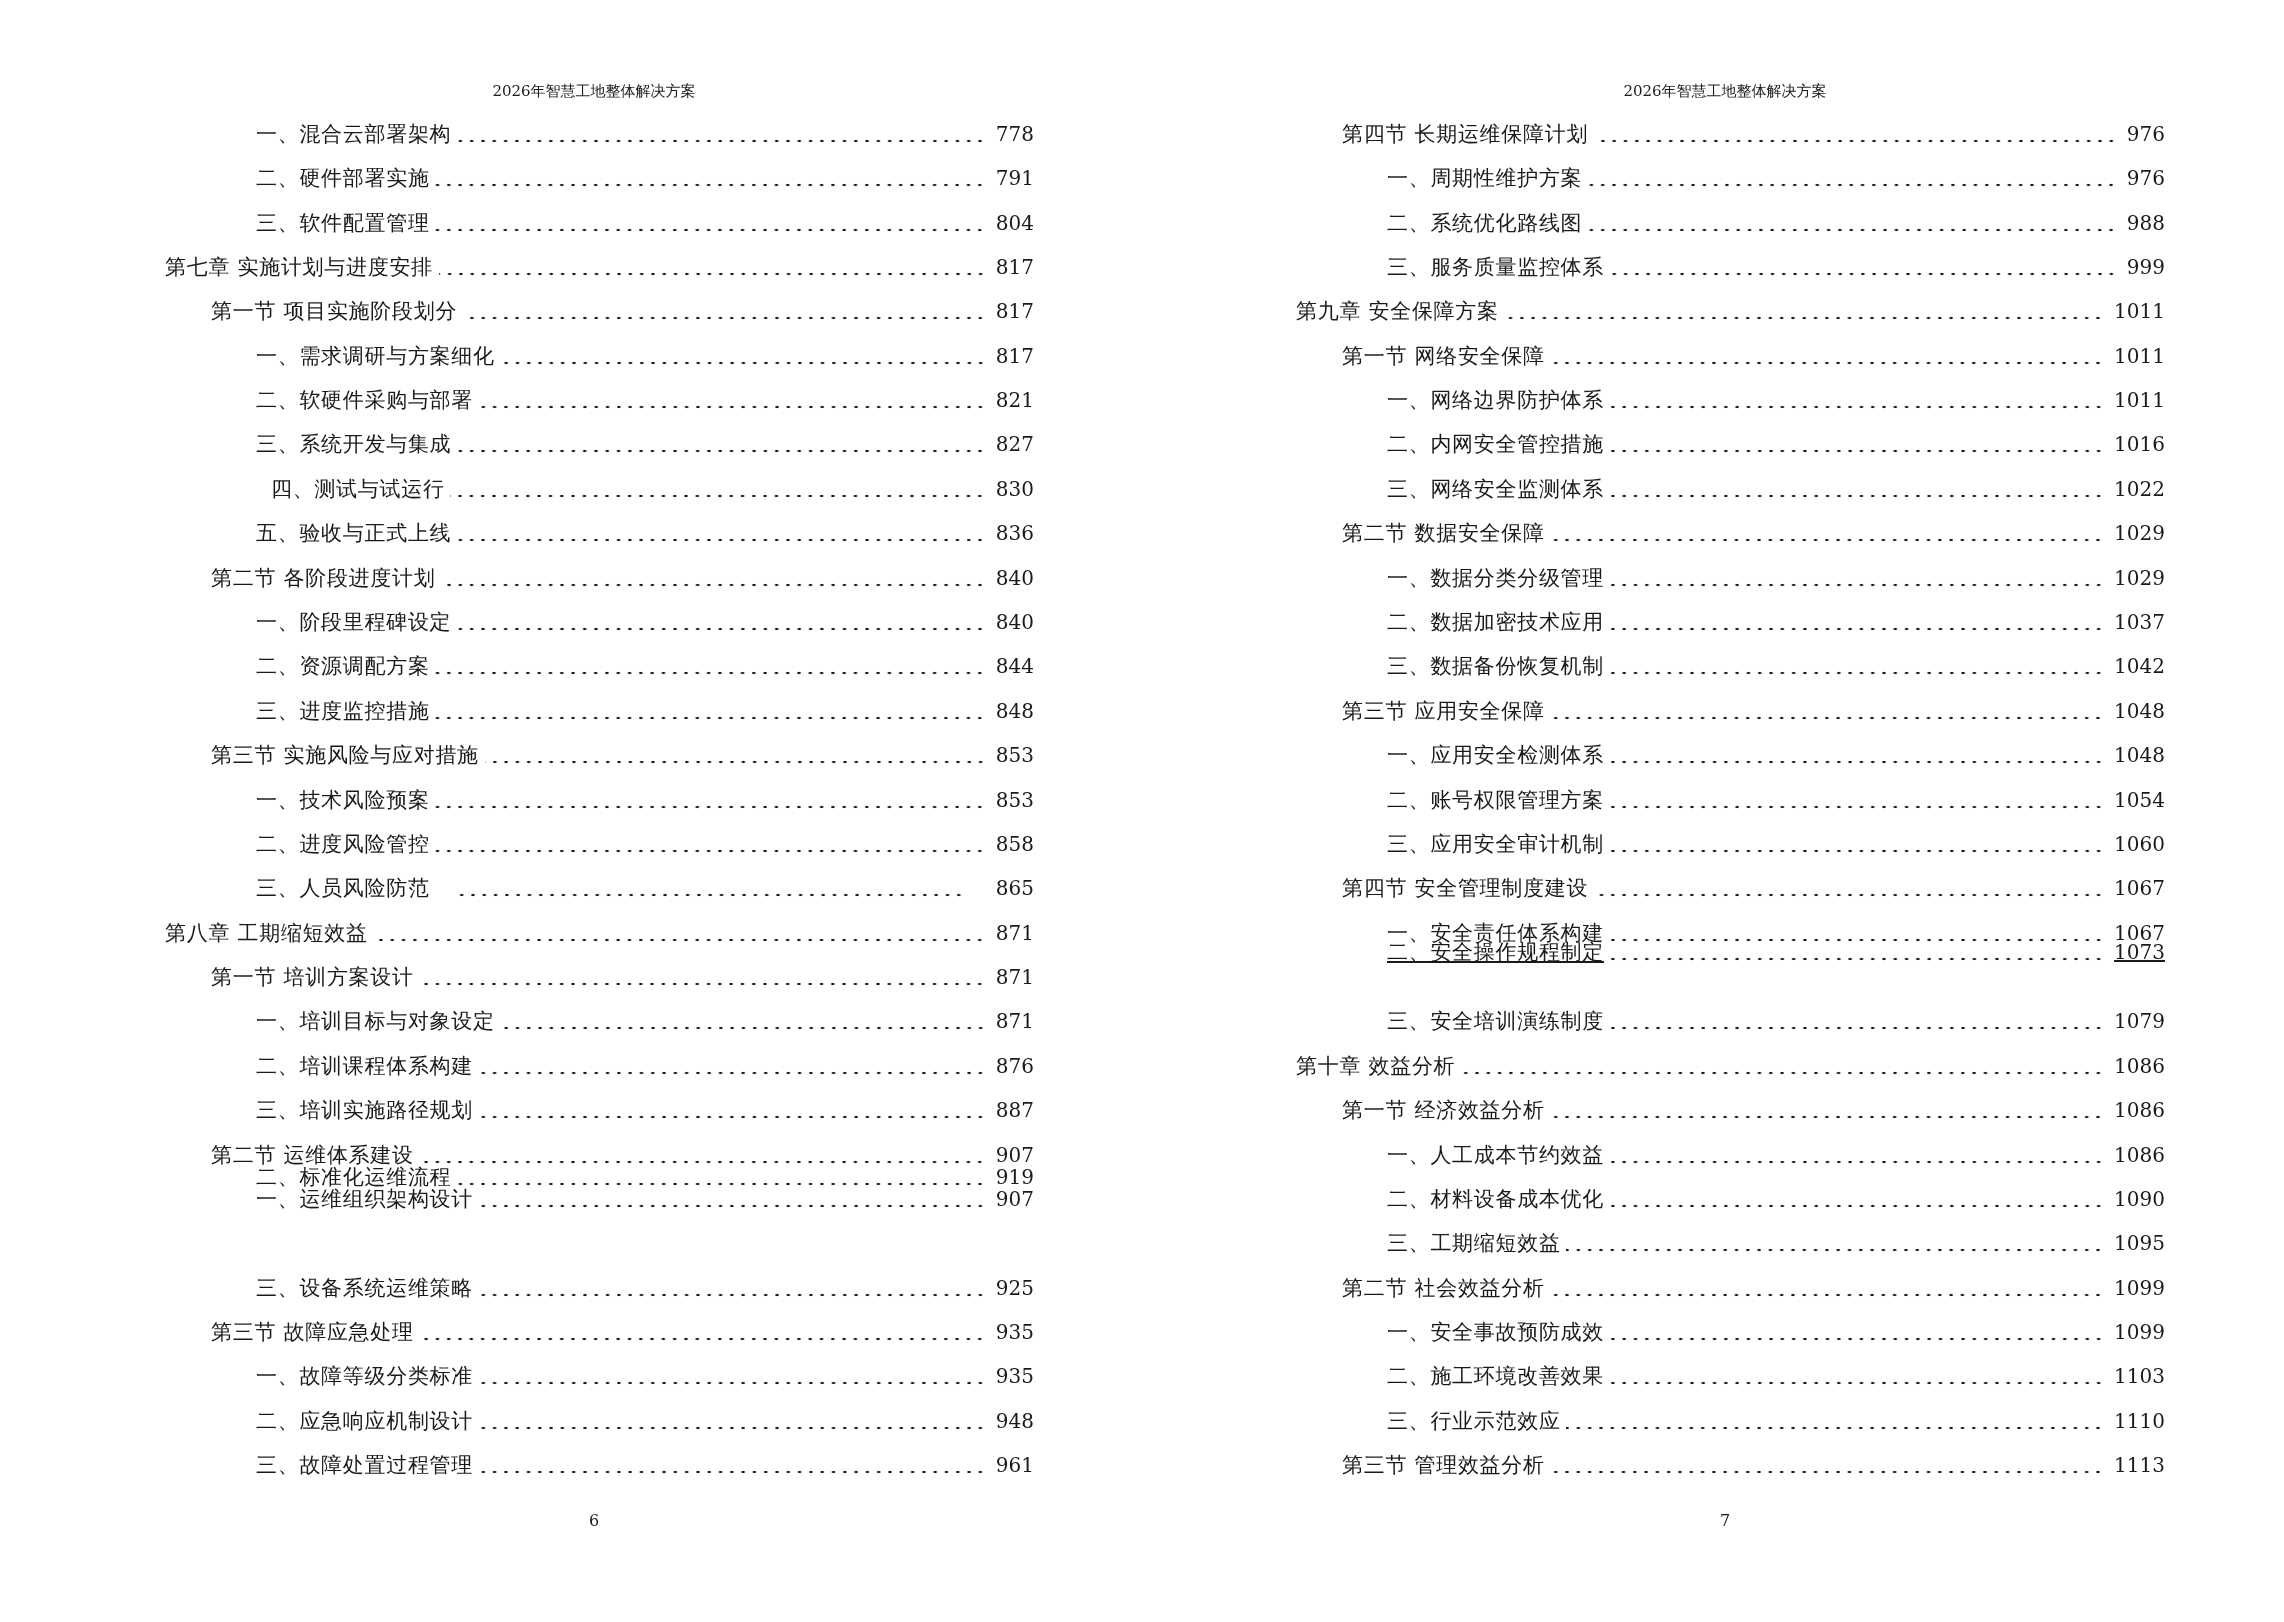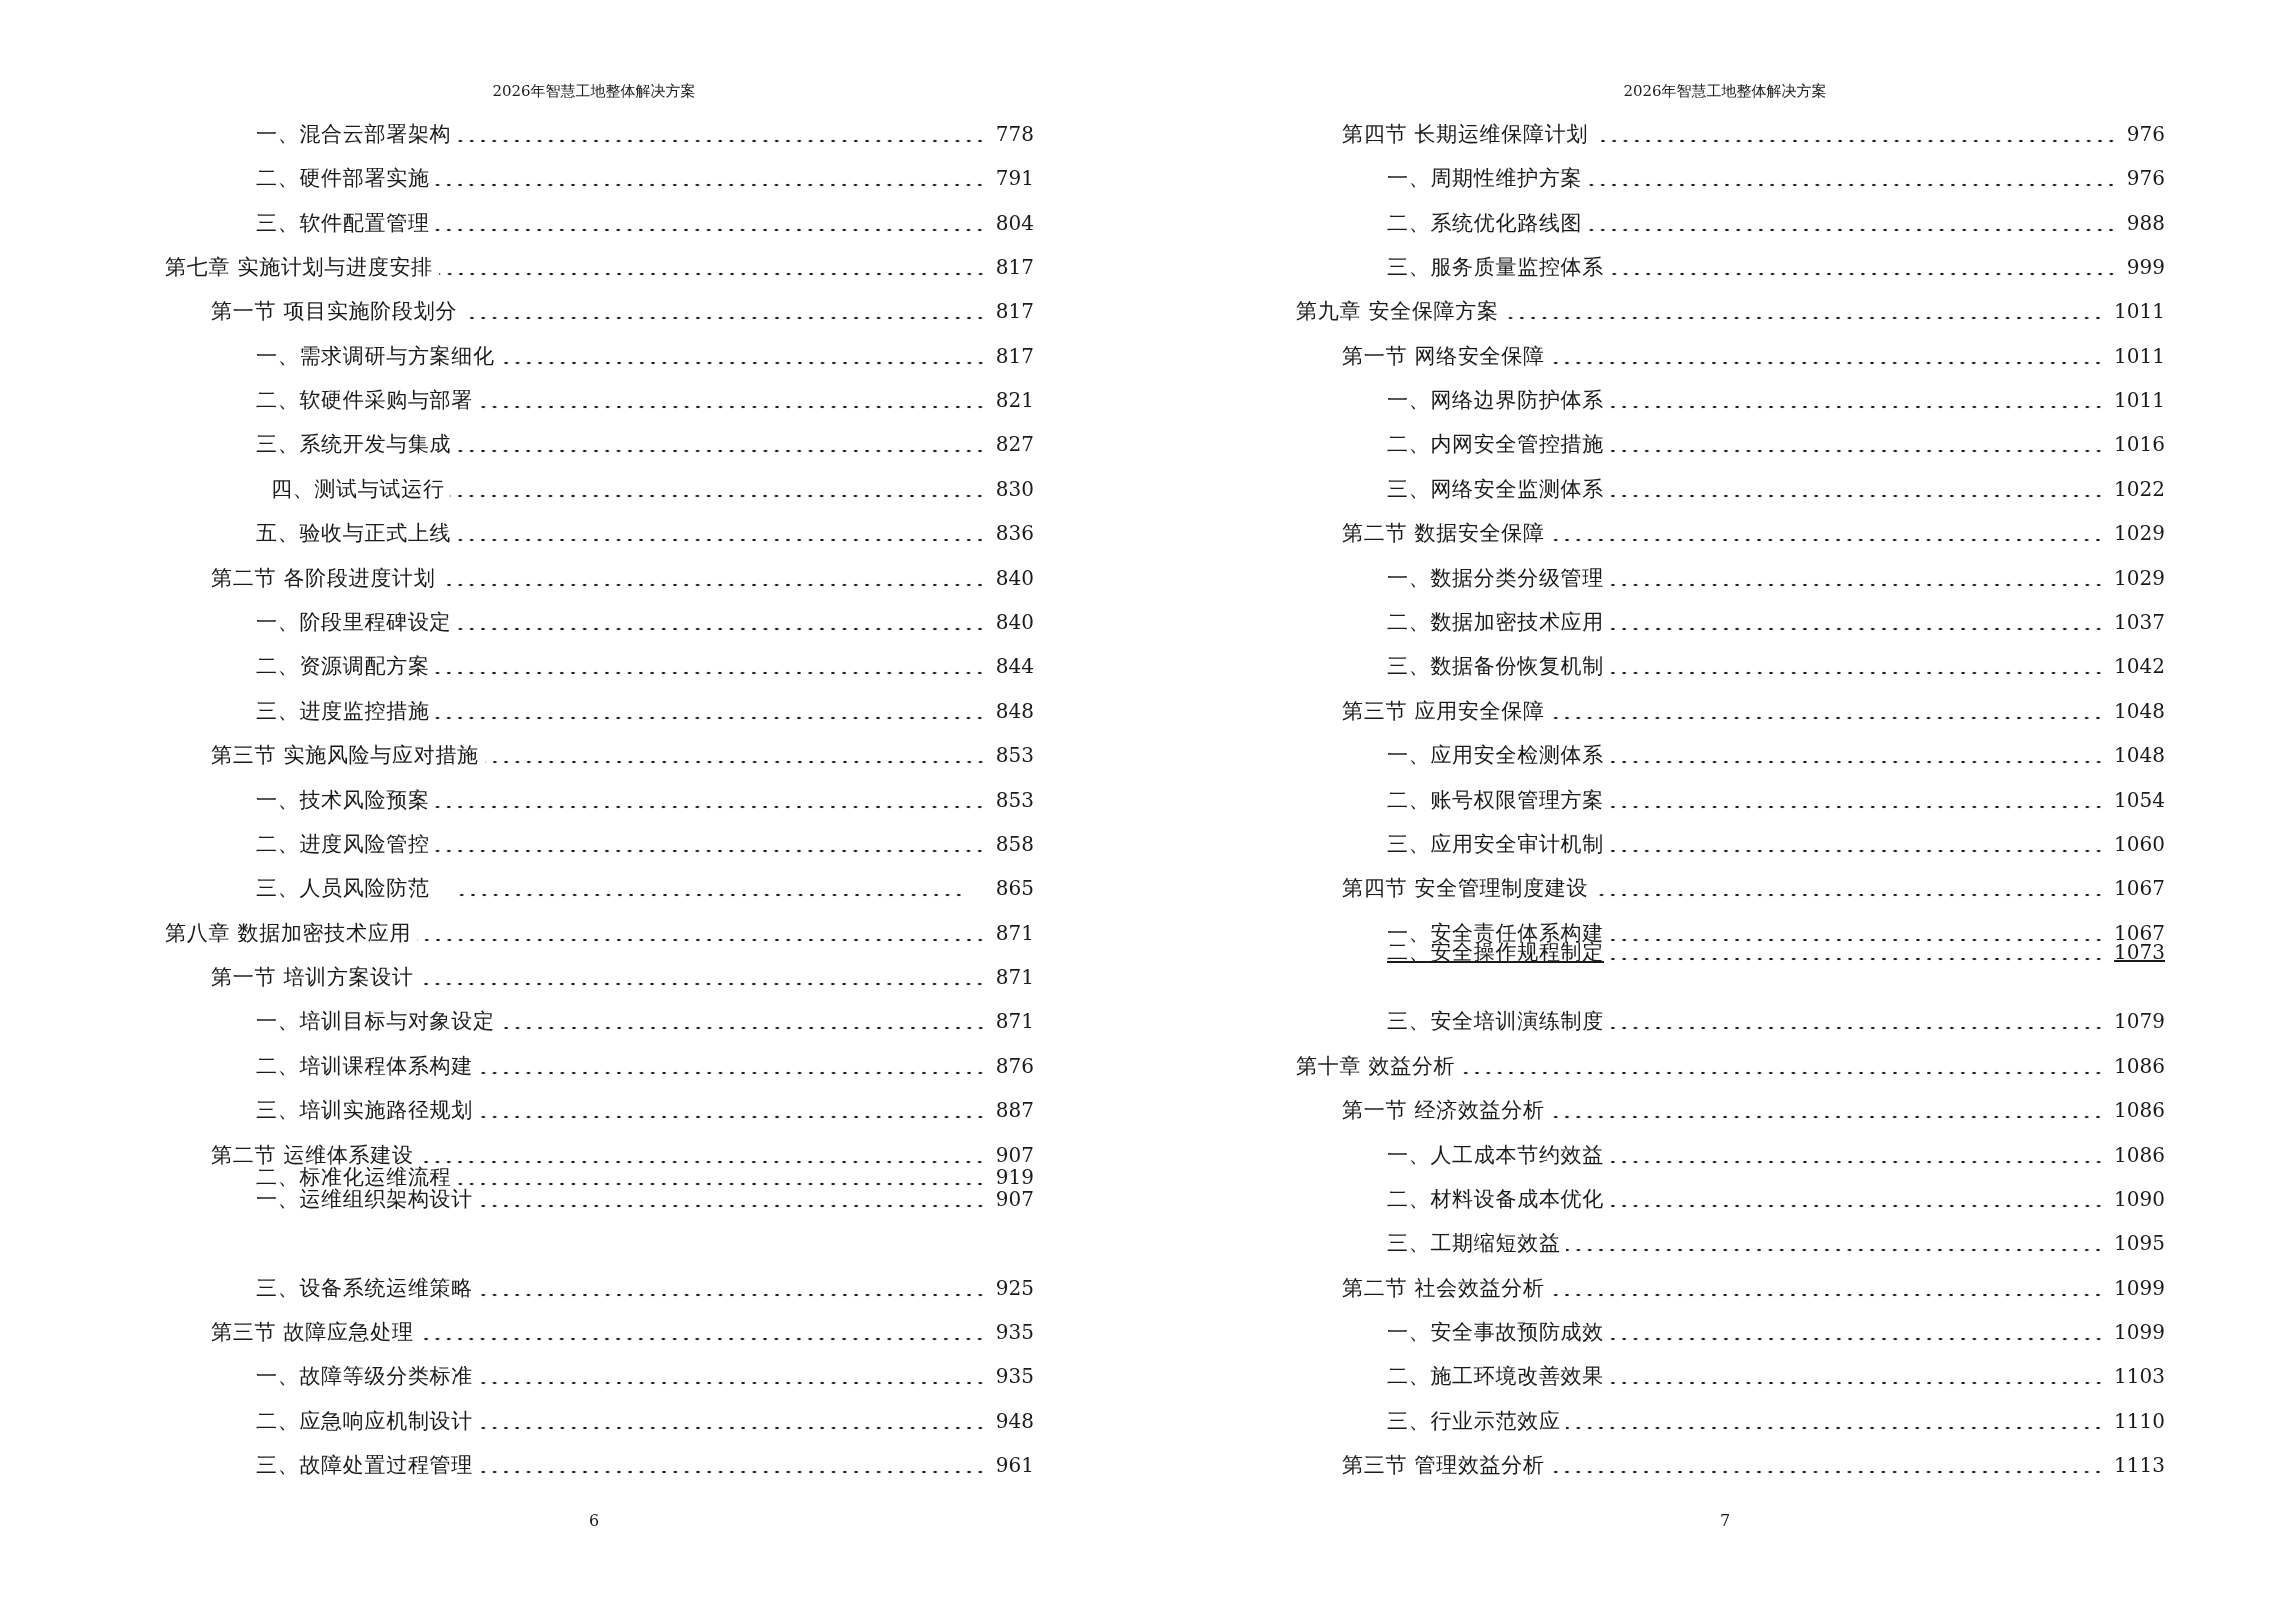--- a/index.html
+++ b/index.html
@@ -146,21 +146,21 @@
         <span class="toc-label">二、进度风险管控</span>
         <span class="toc-leader"></span>
         <span class="toc-page">858</span>
       </div>
       <div class="toc-row lvl3" style="top: 872px; gap: 21px;">
         <span class="toc-label">三、人员风险防范</span>
         <span class="toc-leader"></span>
         <span class="toc-page">865</span>
       </div>
       <div class="toc-row lvl1" style="top: 917px;">
-        <span class="toc-label">第八章  数据加密技术应用</span>
+        <span class="toc-label">第八章  工期缩短效益</span>
         <span class="toc-leader"></span>
         <span class="toc-page">871</span>
       </div>
       <div class="toc-row lvl2" style="top: 961px;">
         <span class="toc-label">第一节  培训方案设计</span>
         <span class="toc-leader"></span>
         <span class="toc-page">871</span>
       </div>
       <div class="toc-row lvl3" style="top: 1005px;">
         <span class="toc-label">一、培训目标与对象设定</span>

